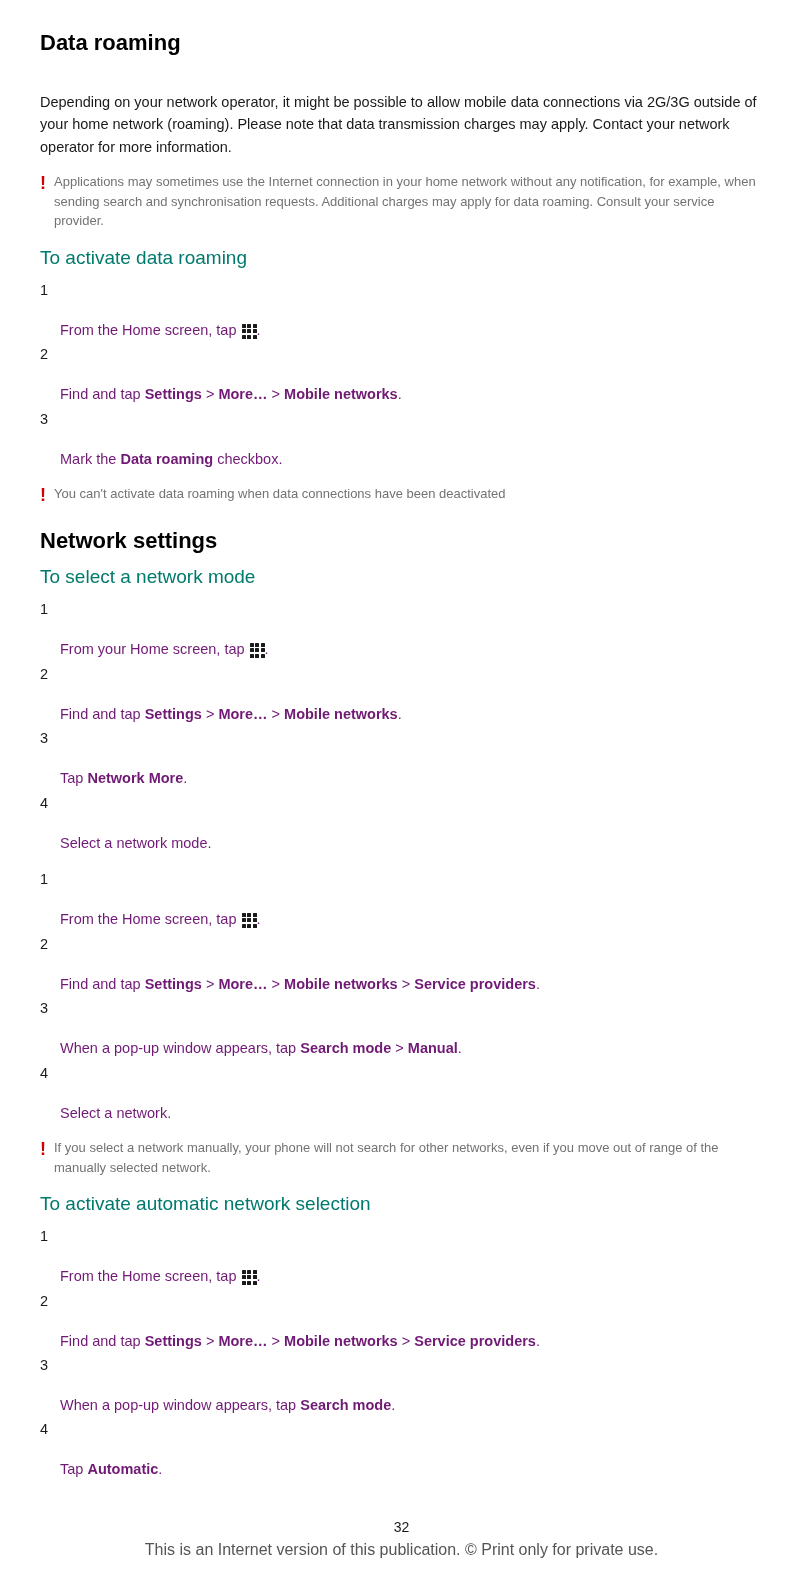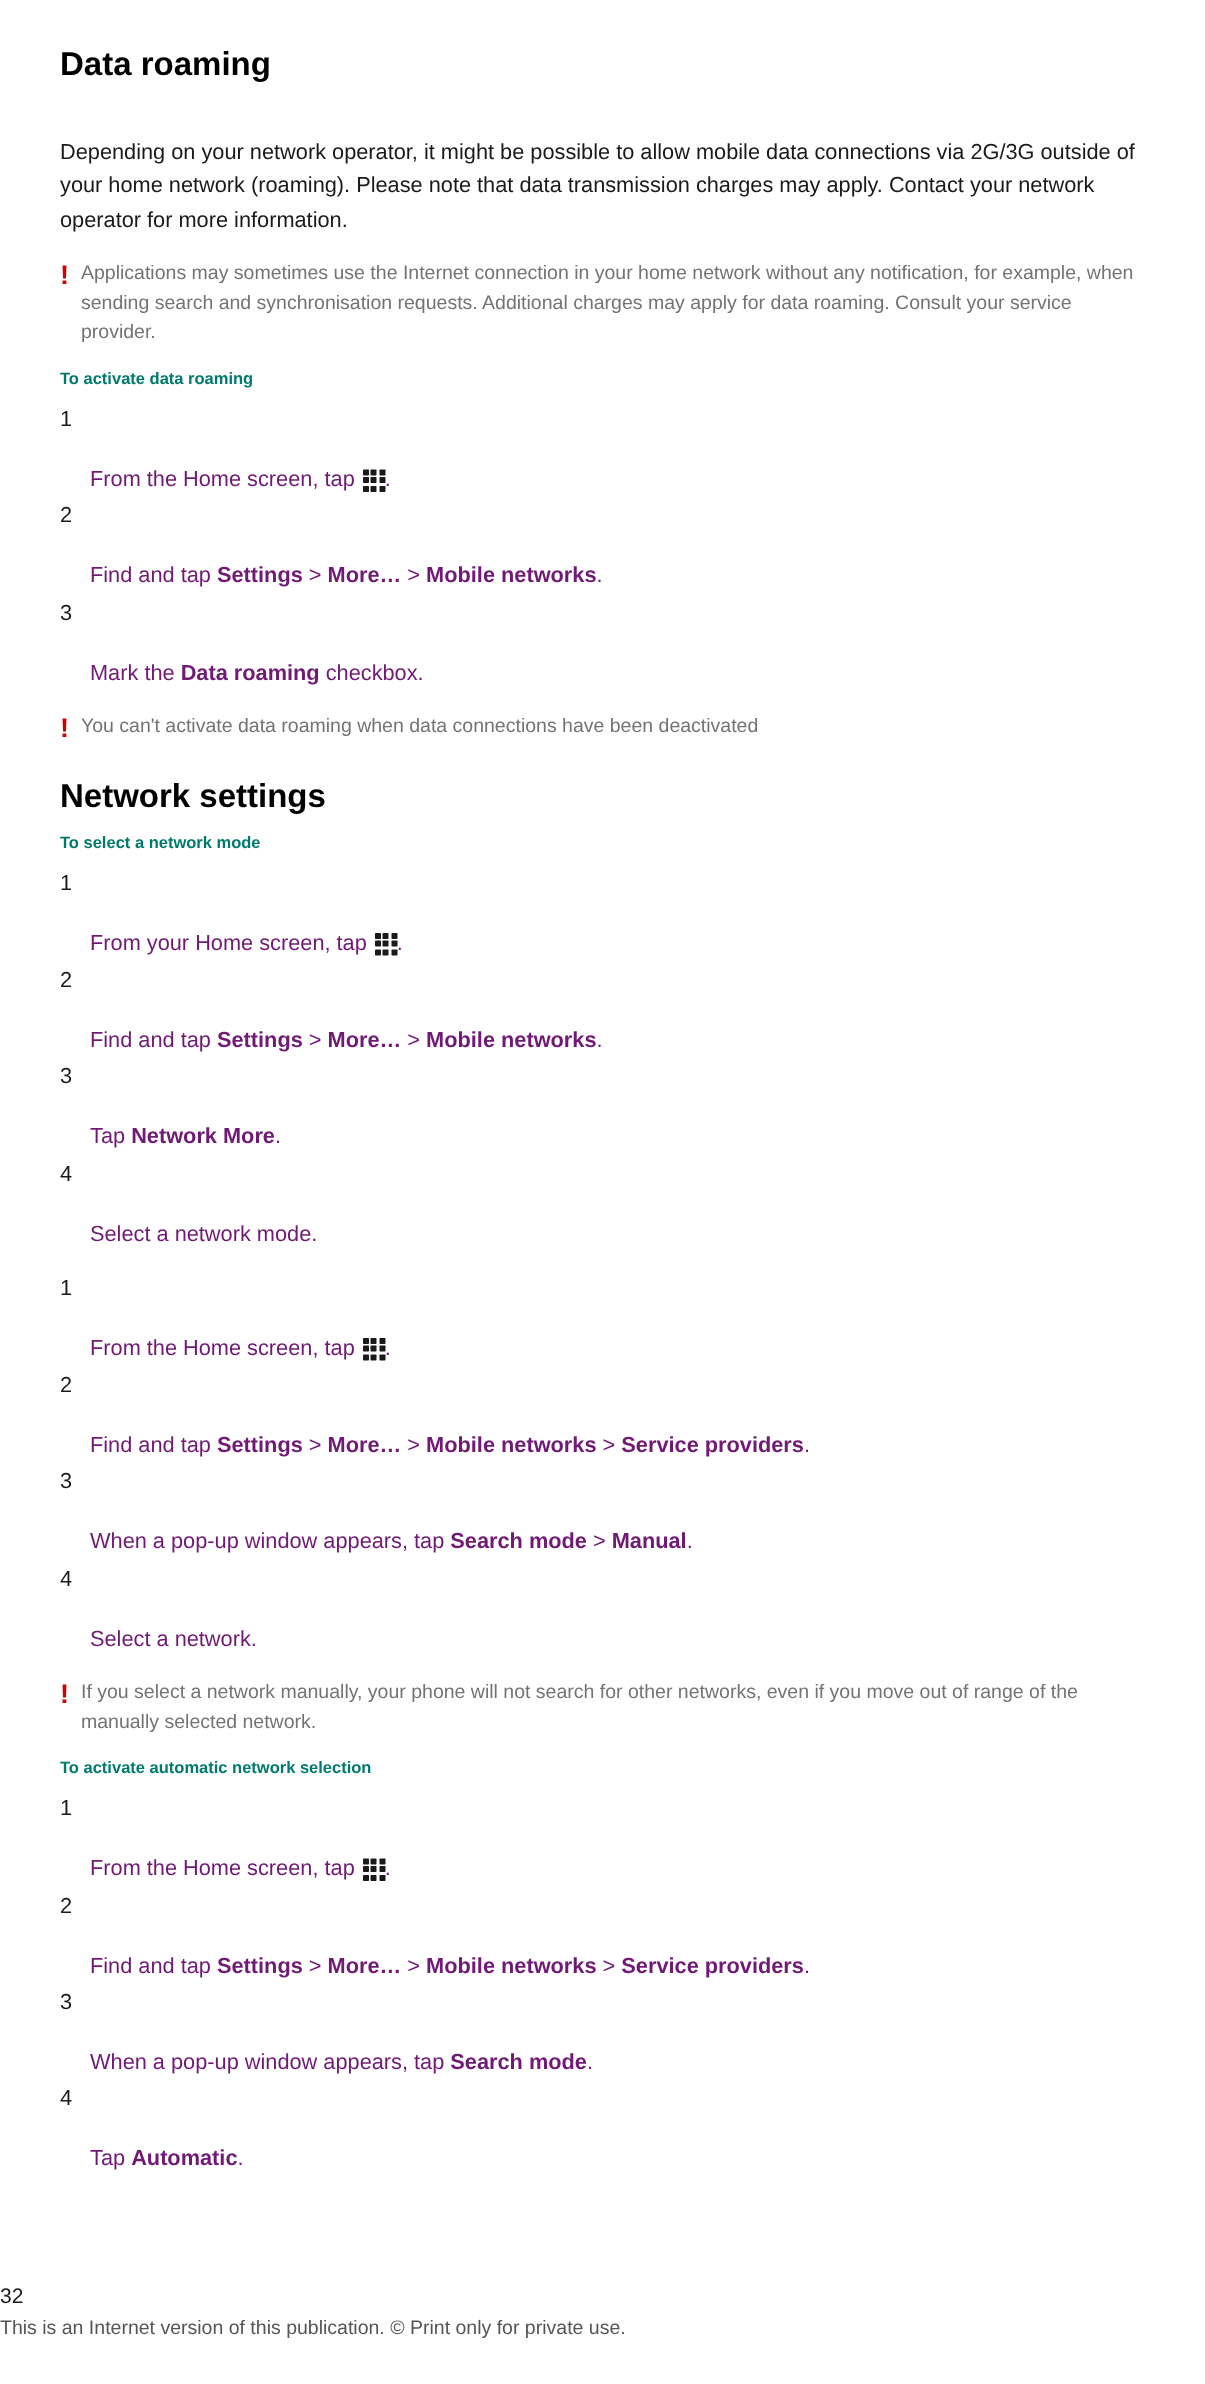--- a/index.html
+++ b/index.html
@@ -42,22 +42,22 @@
       flex-shrink: 0;
       margin-top: 1px;
     }
     .warning-text {
       font-size: 13px;
       font-weight: normal;
       line-height: 1.5;
       color: #737373;
     }
     .section-title {
-      font-size: 11px;
-      font-weight: bold;
+      font-size: 19px;
+      font-weight: normal;
       color: #007a6c;
       margin-bottom: 10px;
       margin-top: 4px;
     }
     .steps-list {
       list-style: none;
       margin-bottom: 14px;
       padding-left: 0;
     }
     .steps-list li {
@@ -94,28 +94,29 @@
       border-radius: 0.5px;
     }
     .section-divider {
       margin: 22px 0 16px 0;
     }
     .page-footer {
       position: absolute;
       bottom: 30px;
       left: 0;
       width: 100%;
+      text-align: center;
     }
     .page-number {
       font-size: 14px;
       color: #1a1a1a;
       margin-bottom: 6px;
     }
     .footer-text {
-      font-size: 13px;
+      font-size: 16px;
       color: #555;
     }
   </style>
 </head>
 <body>
 
 <div class="page-content">
 
   <h2>Data roaming</h2>
   <p class="body-text">Depending on your network operator, it might be possible to allow mobile data connections via 2G/3G outside of your home network (roaming). Please note that data transmission charges may apply. Contact your network operator for more information.</p>

